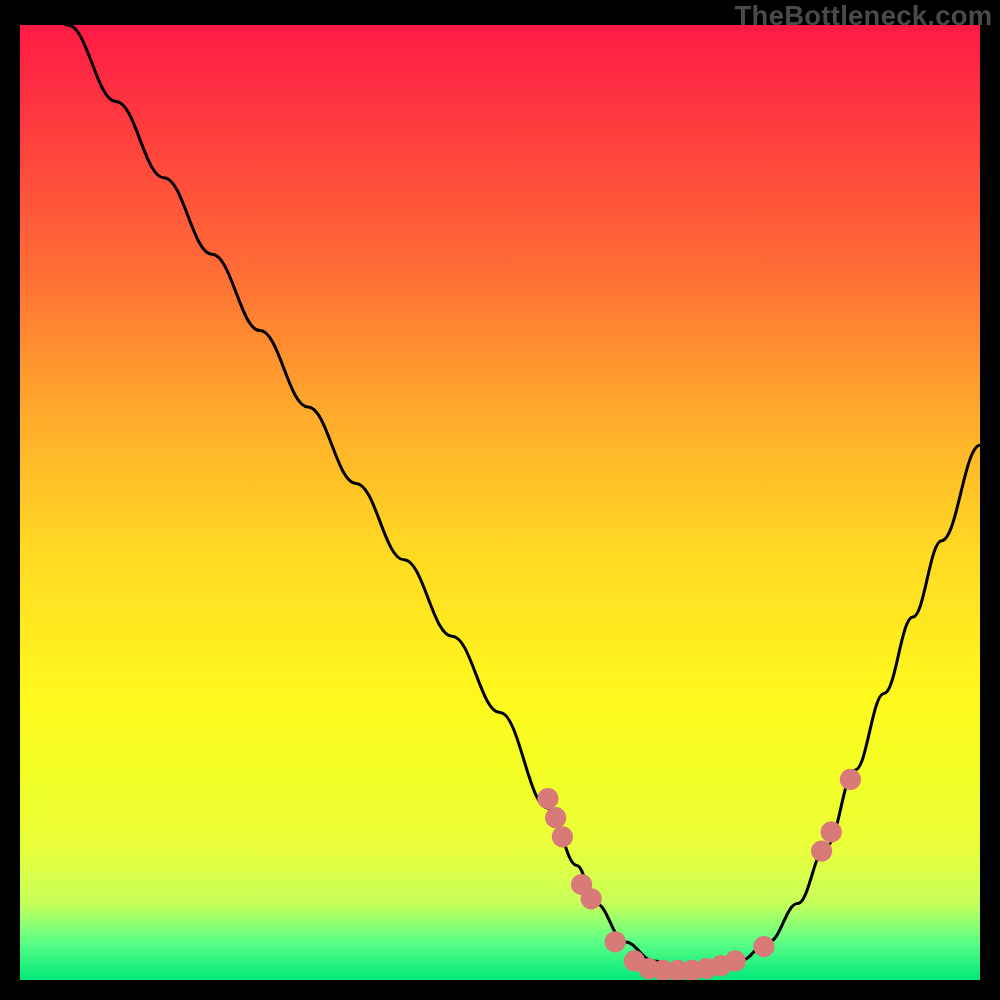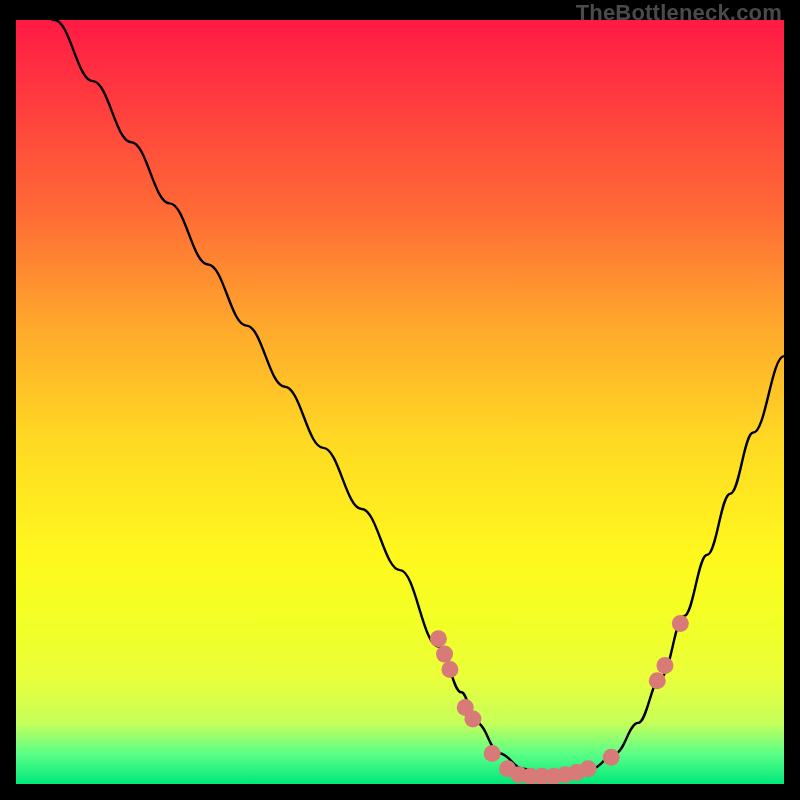--- a/index.html
+++ b/index.html
@@ -28,21 +28,21 @@
       #00e87a 100%
     );
   }
   .svg-layer {
     position: absolute;
     left: 0; top: 0;
     width: 768px; height: 764px;
   }
   .attribution {
     position: absolute;
-    right: 18px;
+    right: 6px;
     top: 0px;
     font-family: Arial, Helvetica, sans-serif;
     font-size: 22px;
     font-weight: 600;
     color: #4a4a4a;
     letter-spacing: 0.2px;
   }
   .curve { fill: none; stroke: #000; stroke-width: 2.4; }
   .dot { fill: #d77a78; }
 </style>

